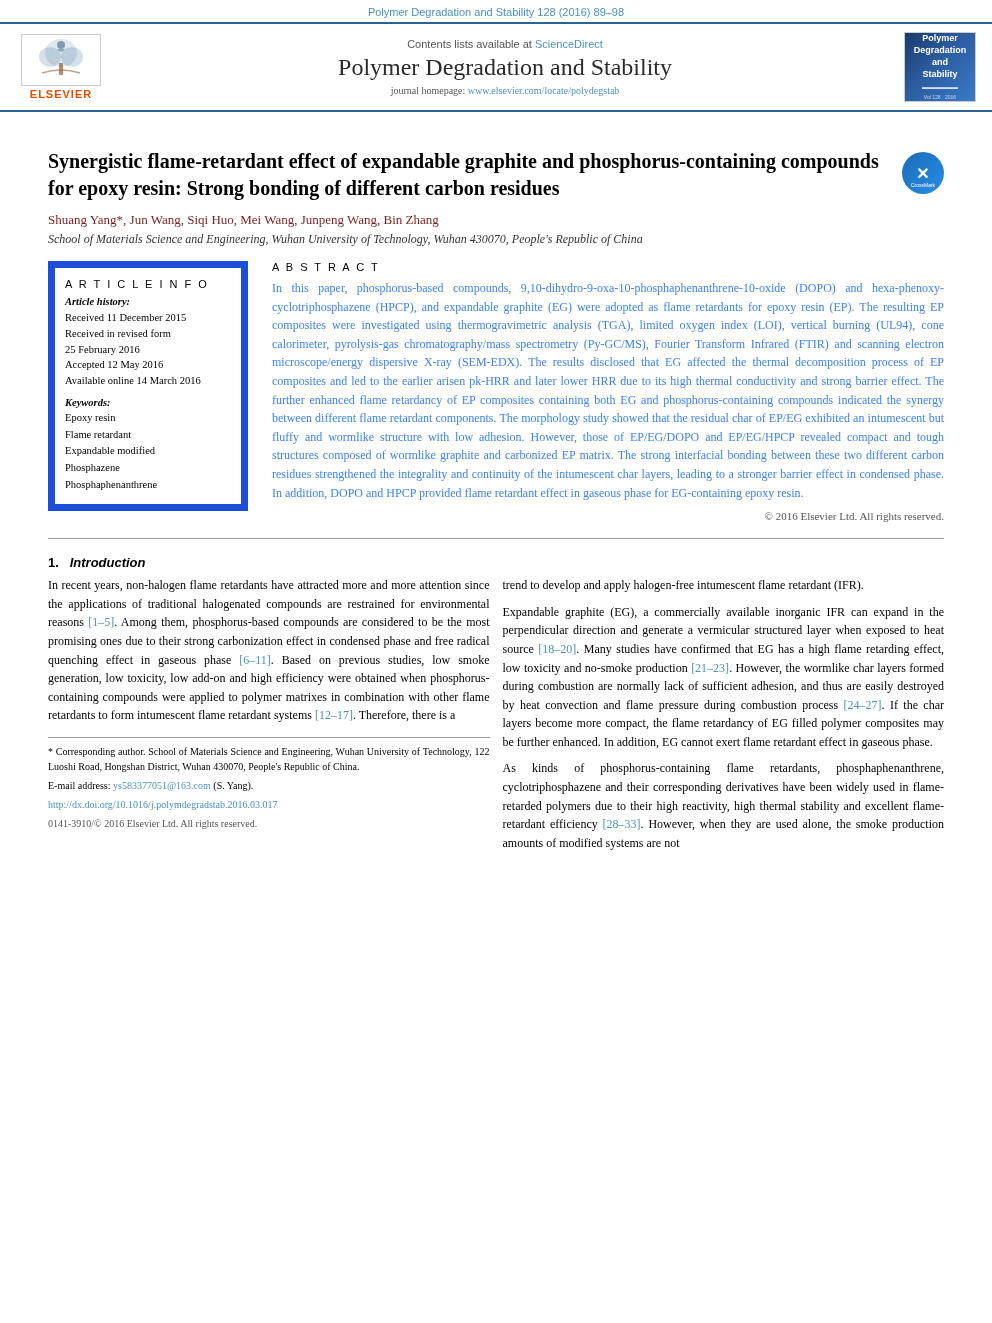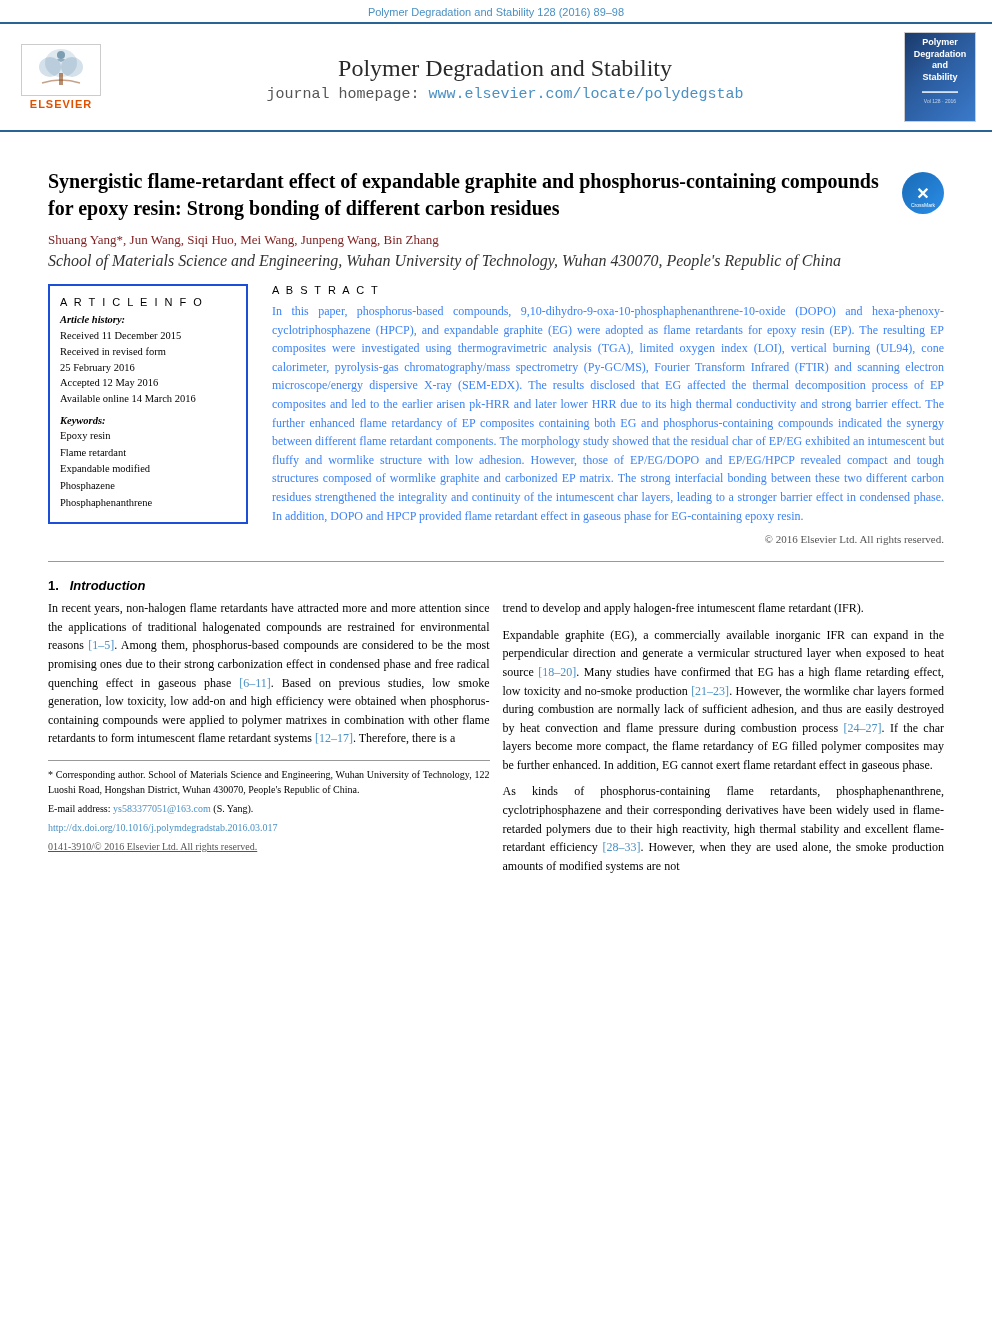--- a/index.html
+++ b/index.html
@@ -67,38 +67,39 @@
       text-decoration: none;
     }
     .journal-title-main {
       font-size: 24px;
       font-family: "Times New Roman", serif;
       color: #2a2a2a;
       font-weight: normal;
       margin: 4px 0;
     }
     .journal-homepage {
-      font-family: Liberation Mono, monospace;
-      font-size: 15px;
+      font-family: Liberation Serif, serif;
+      font-size: 10px;
       color: #555;
     }
     .journal-homepage a {
       color: #4a90c4;
       text-decoration: none;
     }
 
     .journal-cover-img {
       width: 72px;
       min-width: 72px;
-      height: 90px;
+      height: 70px;
       border: 1px solid #ccc;
       background: linear-gradient(135deg, #1a3a6b 0%, #2a5a9b 40%, #3a7acb 100%);
       display: flex;
       flex-direction: column;
       align-items: center;
+      justify-content: center;
       padding: 4px;
     }
     .journal-cover-text {
       color: #fff;
       font-size: 7px;
       text-align: center;
       font-family: Arial, sans-serif;
       line-height: 1.3;
     }
     .journal-cover-text .big {
@@ -153,21 +154,21 @@
       bottom: 6px;
       font-size: 5px;
     }
 
     .authors {
       font-size: 13px;
       color: #7f1d1d;
       margin-bottom: 4px;
     }
     .affiliation {
-      font-size: 16px;
+      font-size: 12px;
       font-style: italic;
       color: #333;
       margin-bottom: 14px;
     }
 
     
     .two-col {
       display: flex;
       gap: 24px;
       margin-top: 10px;
@@ -175,21 +176,21 @@
     .col-left {
       width: 200px;
       min-width: 200px;
     }
     .col-right {
       flex: 1;
     }
 
     
     .article-info-box {
-      border: 2px solid #1d4ed8;
+      border: 7px solid #1d4ed8;
       padding: 10px 10px 10px 10px;
     }
     .section-heading {
       font-size: 11px;
       font-variant: small-caps;
       letter-spacing: 2px;
       color: #000;
       margin-bottom: 6px;
       font-family: Arial, sans-serif;
     }
@@ -291,21 +292,20 @@
       margin-bottom: 4px;
     }
     .doi-line {
       color: #4a90c4;
       font-size: 10px;
     }
     .footer-text {
       font-size: 10px;
       color: #555;
       margin-top: 2px;
-      text-decoration: underline;
     }
 
     
     .elsevier-tree {
       background: #fff;
       border: 1px solid #ccc;
       width: 80px;
       height: 52px;
       display: flex;
       align-items: center;
@@ -337,20 +337,24 @@
           <path d="M20 38 Q39 32 58 38" stroke="#8B4513" stroke-width="1.5" fill="none" opacity="0.5"></path>
 
           <circle cx="39" cy="10" r="4" fill="#1a5276" opacity="0.5"></circle>
           <path d="M35 14 Q39 20 43 14" fill="#1a5276" opacity="0.4"></path>
         </svg>
       </div>
       <div class="elsevier-brand">ELSEVIER</div>
     </div>
 
     <div class="header-center">
+      <div class="science-direct-link">
+        <span>Contents lists available at</span>
+        <a href="#">ScienceDirect</a>
+      </div>
       <div class="journal-title-main">Polymer Degradation and Stability</div>
       <div class="journal-homepage">
         <span>journal homepage:</span>
         <a href="#">www.elsevier.com/locate/polydegstab</a>
       </div>
     </div>
 
     <div class="journal-cover-img">
       <div class="journal-cover-text">
         <div class="big">Polymer</div>

